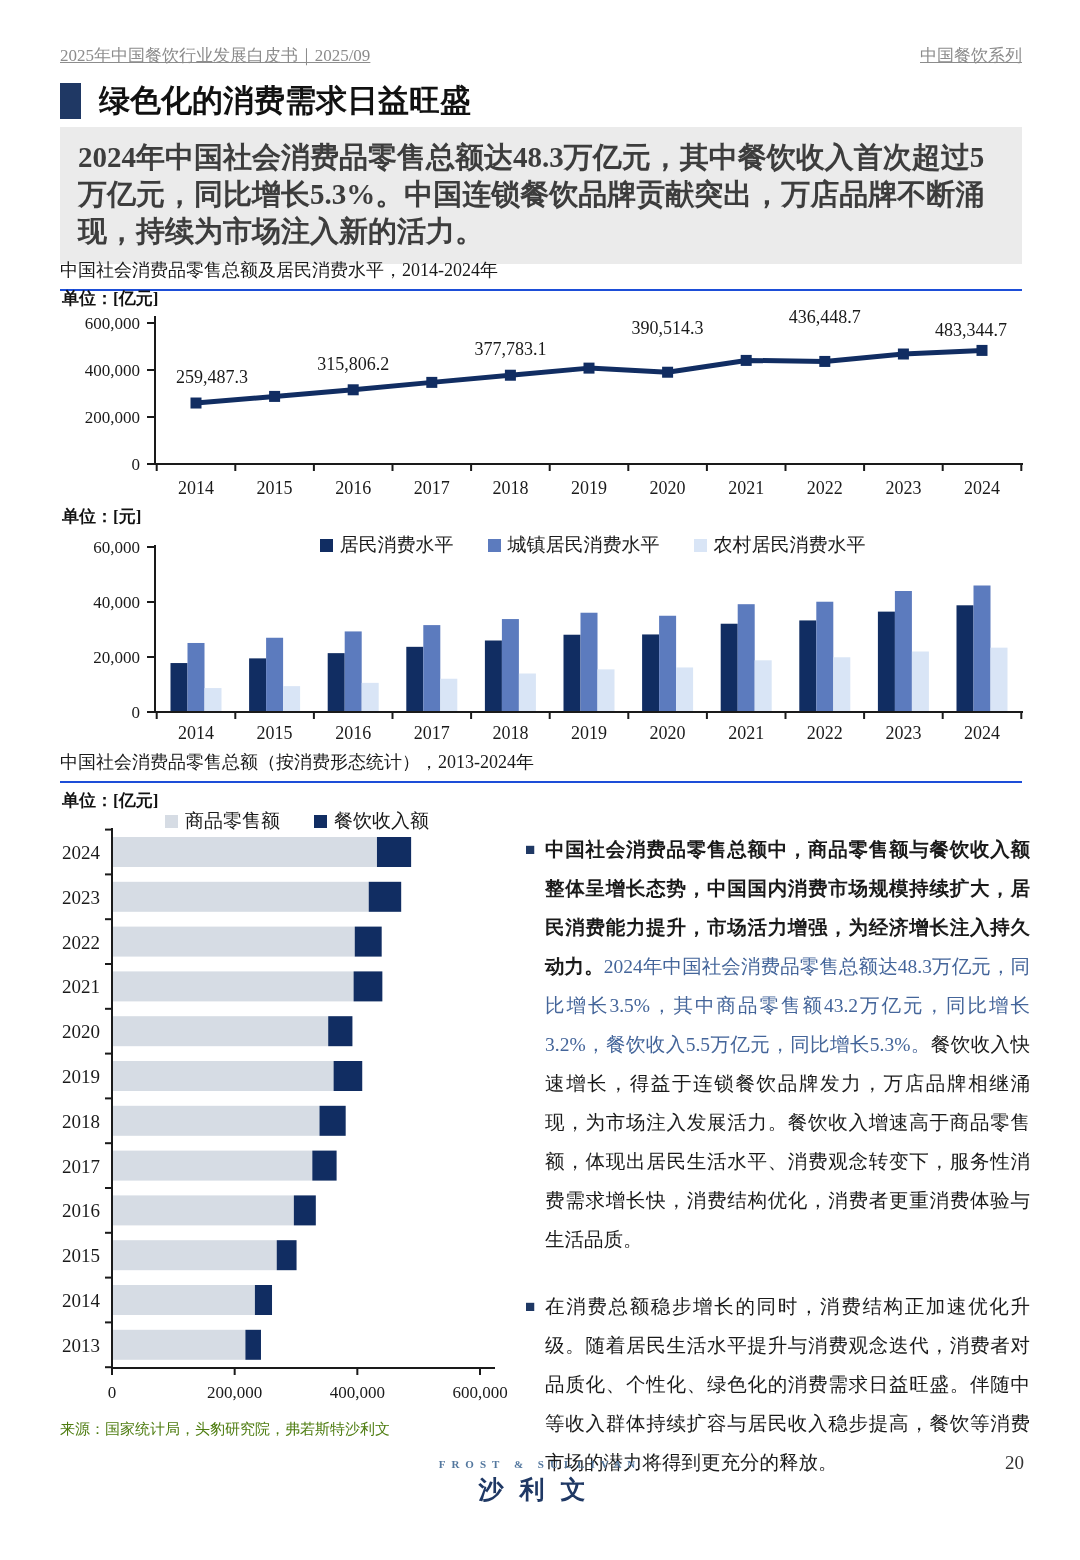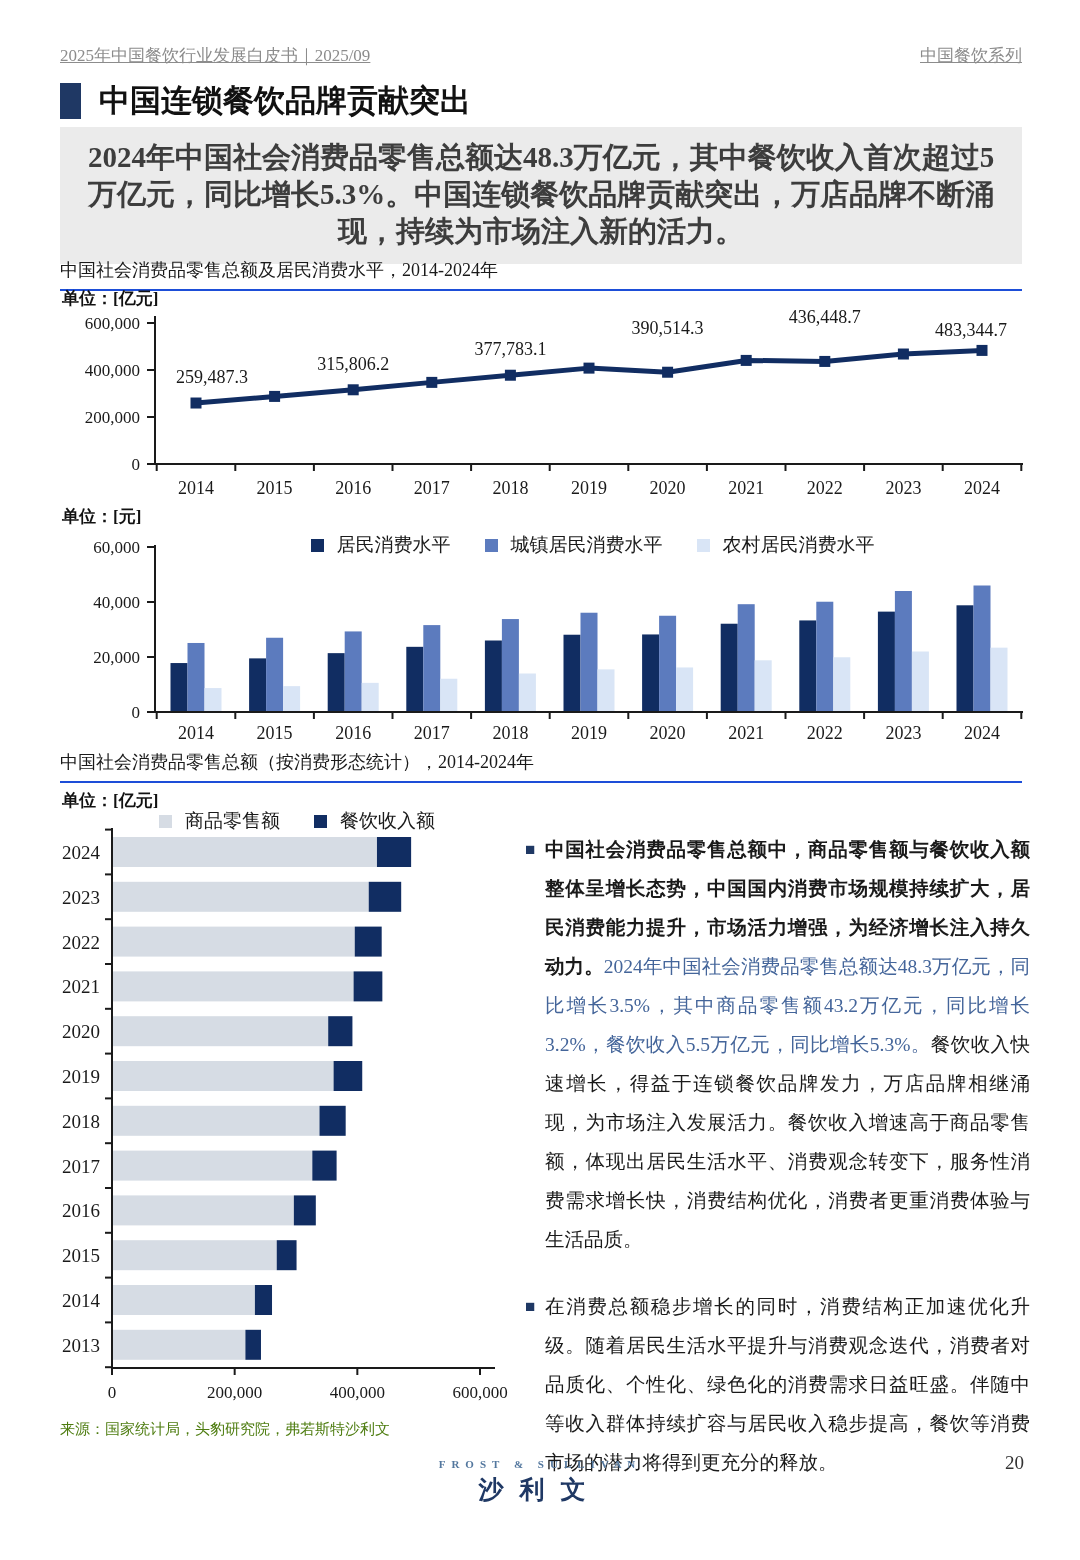--- a/index.html
+++ b/index.html
@@ -4,38 +4,38 @@
 <style>
   html,body{margin:0;padding:0;background:#fff;}
   .page{position:relative;width:1080px;height:1560px;background:#ffffff;overflow:hidden;
         font-family:"Liberation Serif","DejaVu Serif",serif;color:#1a1a1a;}
   .header{position:absolute;top:44px;left:60px;width:962px;display:flex;justify-content:space-between;
           font-size:17px;color:#8c8c8c;text-decoration:underline;}
   .title-row{position:absolute;top:80px;left:60px;display:flex;align-items:center;}
   .title-square{width:21px;height:36px;background:#1F3864;margin-right:18px;}
   .title-row h1{margin:0;font-size:31px;font-weight:bold;color:#111;}
   .highlight{position:absolute;top:127px;left:60px;width:926px;background:#ebebeb;
-             padding:12px 18px 14px 18px;font-size:29px;font-weight:bold;color:#3d3d3d;line-height:37px;text-align:center;}
+             padding:12px 18px 14px 18px;font-size:29px;font-weight:bold;color:#3d3d3d;line-height:37px;}
   .chart-title{position:absolute;left:60px;width:962px;font-size:18px;color:#1a1a1a;
                border-bottom:2px solid #1d4ed8;padding-bottom:7px;}
   #ct1{top:258px;}
   #ct3{top:750px;}
   .unit{position:absolute;left:62px;font-size:17px;font-weight:bold;color:#111;}
   #unit1{top:287px;}
   #unit2{top:505px;}
   #unit3{top:789px;}
   svg{position:absolute;overflow:visible;}
   svg text{font-family:"Liberation Serif","DejaVu Serif",serif;fill:#1a1a1a;}
   #chart1-svg{left:60px;top:310px;}
   #chart2-svg{left:60px;top:545px;}
   #chart3-svg{left:60px;top:828px;}
   .legend{position:absolute;display:flex;justify-content:center;gap:34px;font-size:19px;color:#1a1a1a;}
   #legend2{left:155px;top:532px;width:875px;}
   #legend3{left:112px;top:808px;width:370px;}
-  .legend-item{display:flex;align-items:center;gap:13px;}
+  .legend-item{display:flex;align-items:center;gap:7px;}
   .legend-swatch{width:13px;height:13px;display:inline-block;}
   .bullets{position:absolute;left:525px;top:830px;width:505px;}
   .bullet{display:flex;margin-bottom:28px;}
   .bullet-marker{flex:0 0 20px;font-size:17px;color:#1F3864;line-height:39px;}
   .bullet p{margin:0;font-size:19.5px;line-height:39px;text-align:justify;}
   .seg-bold{font-weight:bold;color:#1a1a1a;}
   .seg-blue{color:#44659A;}
   .seg-normal{color:#1a1a1a;}
   .source{position:absolute;left:60px;top:1420px;font-size:15px;color:#4d7c0f;}
   .logo{position:absolute;left:0;top:1458px;width:1080px;text-align:center;}
@@ -48,21 +48,21 @@
 
 <div class="page">
 
   <div class="header">
     <span>2025年中国餐饮行业发展白皮书｜2025/09</span>
     <span>中国餐饮系列</span>
   </div>
 
   <div class="title-row">
     <span class="title-square"></span>
-    <h1>中国连锁餐饮品牌贡献突出</h1>
+    <h1>绿色化的消费需求日益旺盛</h1>
   </div>
 
   <div class="highlight">2024年中国社会消费品零售总额达48.3万亿元，其中餐饮收入首次超过5万亿元，同比增长5.3%。中国连锁餐饮品牌贡献突出，万店品牌不断涌现，持续为市场注入新的活力。</div>
 
   <div class="chart-title" id="ct1">中国社会消费品零售总额及居民消费水平，2014-2024年</div>
   <div class="unit" id="unit1">单位：[亿元]</div>
   <svg id="chart1-svg" width="970" height="200">
       <line x1="95" y1="6" x2="95" y2="154" stroke="#1a1a1a" stroke-width="2"></line>
       <line x1="95" y1="154" x2="963" y2="154" stroke="#1a1a1a" stroke-width="2"></line>
       <line x1="87" y1="154" x2="95" y2="154" stroke="#1a1a1a" stroke-width="2"></line>
@@ -193,21 +193,21 @@
       <text x="371.79999999999995" y="194" text-anchor="middle" font-size="18">2017</text>
       <text x="450.4" y="194" text-anchor="middle" font-size="18">2018</text>
       <text x="529" y="194" text-anchor="middle" font-size="18">2019</text>
       <text x="607.5999999999999" y="194" text-anchor="middle" font-size="18">2020</text>
       <text x="686.1999999999999" y="194" text-anchor="middle" font-size="18">2021</text>
       <text x="764.8" y="194" text-anchor="middle" font-size="18">2022</text>
       <text x="843.4" y="194" text-anchor="middle" font-size="18">2023</text>
       <text x="922" y="194" text-anchor="middle" font-size="18">2024</text>
     </svg>
 
-  <div class="chart-title" id="ct3">中国社会消费品零售总额（按消费形态统计），2014-2024年</div>
+  <div class="chart-title" id="ct3">中国社会消费品零售总额（按消费形态统计），2013-2024年</div>
   <div class="unit" id="unit3">单位：[亿元]</div>
   <div class="legend" id="legend3">
       <div class="legend-item">
         <span class="legend-swatch" style="background: rgb(214, 220, 228);"></span>
         <span>商品零售额</span>
       </div>
       <div class="legend-item">
         <span class="legend-swatch" style="background: rgb(17, 45, 98);"></span>
         <span>餐饮收入额</span>
       </div>

